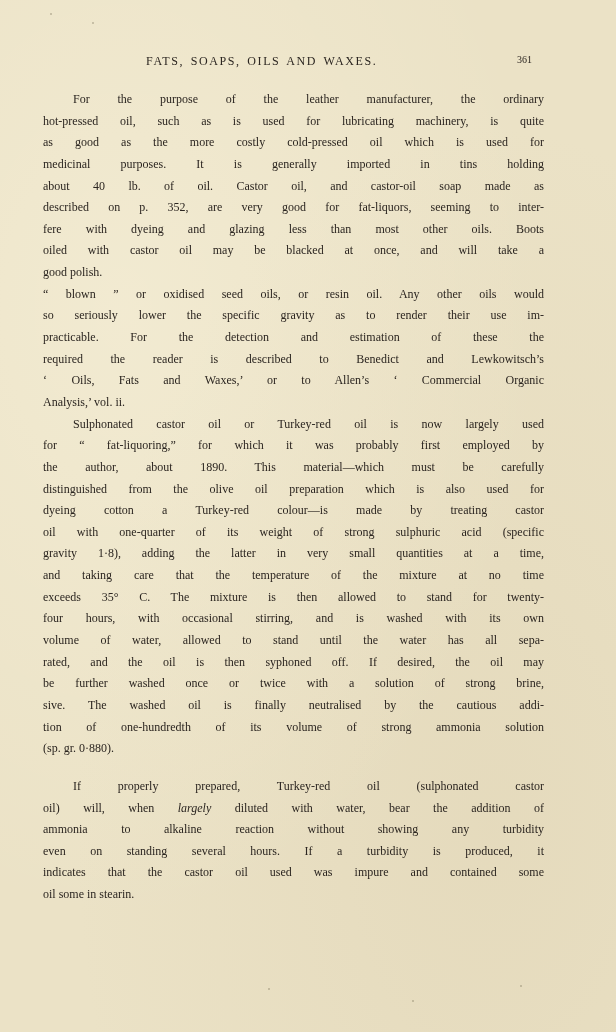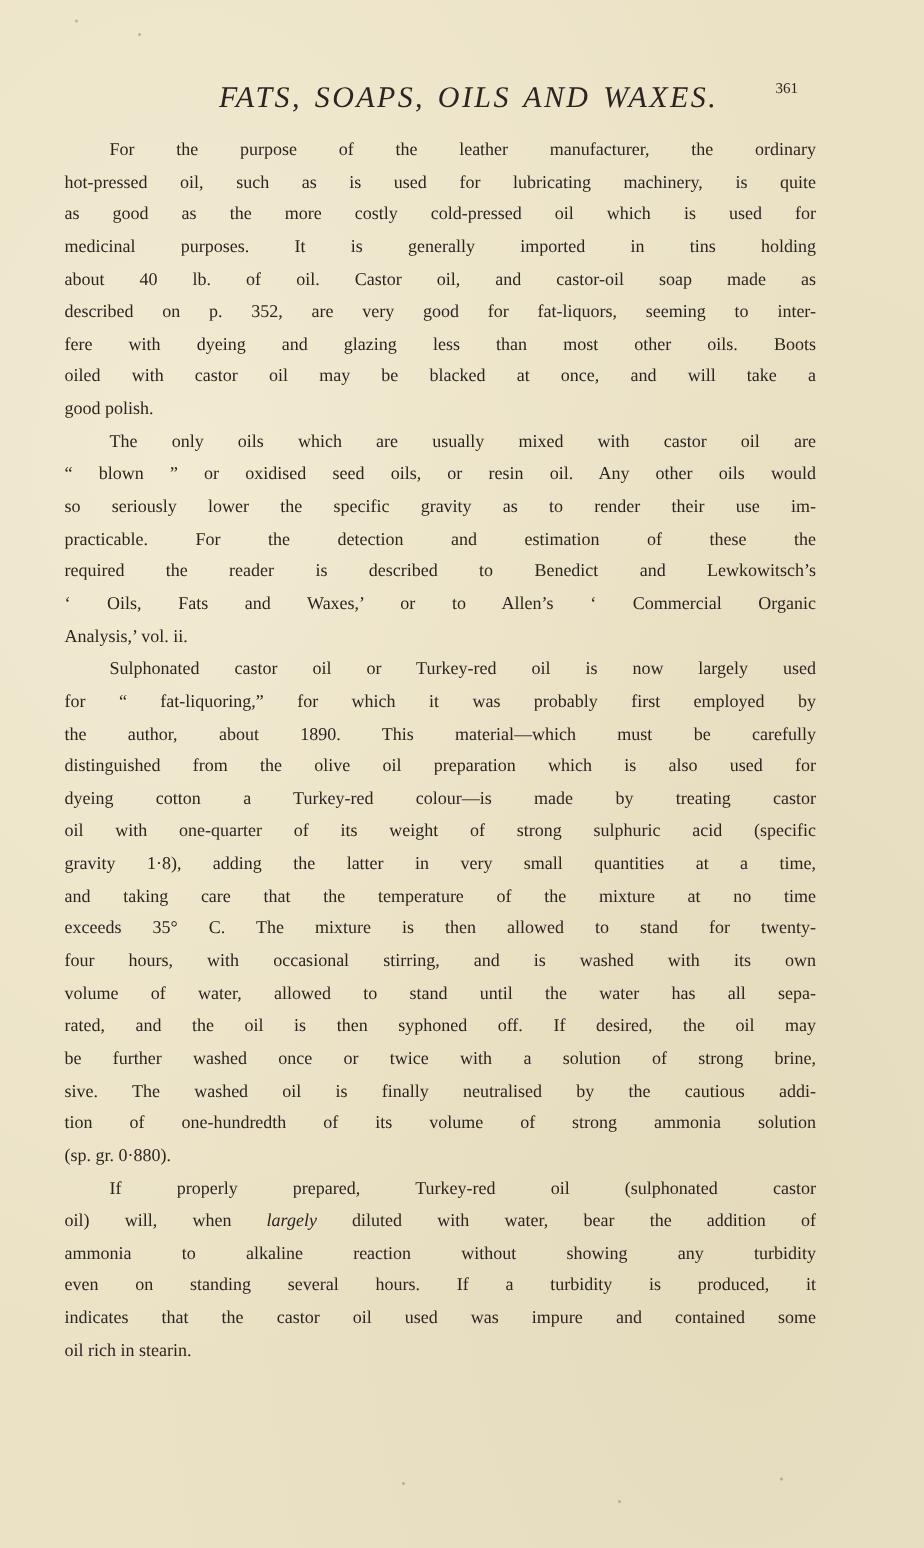--- a/index.html
+++ b/index.html
@@ -27,22 +27,21 @@
     position: absolute;
     top: 54px;
     left: 146px;
     width: 400px;
     height: 24px;
   }
   .running-title {
     position: absolute;
     left: 0;
     top: 0;
-    font-style: italic;
-    font-size: 20px;
+    font-size: 12px;
     letter-spacing: 1.6px;
     word-spacing: 2px;
   }
   .page-number {
     position: absolute;
     left: 371px;
     top: 0;
     font-size: 10px;
   }
   .body-text {
@@ -104,21 +103,20 @@
         <span class="line">hot-pressed oil, such as is used for lubricating machinery, is quite</span>
         <span class="line">as good as the more costly cold-pressed oil which is used for</span>
         <span class="line">medicinal purposes.  It is generally imported in tins holding</span>
         <span class="line">about 40 lb. of oil.  Castor oil, and castor-oil soap made as</span>
         <span class="line">described on p. 352, are very good for fat-liquors, seeming to inter-</span>
         <span class="line">fere with dyeing and glazing less than most other oils.  Boots</span>
         <span class="line">oiled with castor oil may be blacked at once, and will take a</span>
         <span class="line last">good polish.</span>
       </div>
     <div class="para" style="text-indent: 0px;">
-        <span class="line indent">The only oils which are usually mixed with castor oil are</span>
         <span class="line">“ blown ” or oxidised seed oils, or resin oil.  Any other oils would</span>
         <span class="line">so seriously lower the specific gravity as to render their use im-</span>
         <span class="line">practicable.  For the detection and estimation of these the</span>
         <span class="line">required the reader is described to Benedict and Lewkowitsch’s</span>
         <span class="line">‘ Oils, Fats and Waxes,’ or to Allen’s ‘ Commercial Organic</span>
         <span class="line last">Analysis,’ vol. ii.</span>
       </div>
     <div class="para" style="text-indent: 0px;">
         <span class="line indent">Sulphonated castor oil or Turkey-red oil is now largely used</span>
         <span class="line">for “ fat-liquoring,” for which it was probably first employed by</span>
@@ -130,22 +128,22 @@
         <span class="line">and taking care that the temperature of the mixture at no time</span>
         <span class="line">exceeds 35° C.  The mixture is then allowed to stand for twenty-</span>
         <span class="line">four hours, with occasional stirring, and is washed with its own</span>
         <span class="line">volume of water, allowed to stand until the water has all sepa-</span>
         <span class="line">rated, and the oil is then syphoned off.  If desired, the oil may</span>
         <span class="line">be further washed once or twice with a solution of strong brine,</span>
         <span class="line">sive.  The washed oil is finally neutralised by the cautious addi-</span>
         <span class="line">tion of one-hundredth of its volume of strong ammonia solution</span>
         <span class="line last">(sp. gr. 0·880).</span>
       </div>
-    <div class="para" style="text-indent: 0px;">
+    <div class="para" style="text-indent: 0px; margin-top: 16px;">
         <span class="line indent">If properly prepared, Turkey-red oil (sulphonated castor</span>
         <span class="line">oil) will, when <em>largely</em> diluted with water, bear the addition of</span>
         <span class="line">ammonia to alkaline reaction without showing any turbidity</span>
         <span class="line">even on standing several hours.  If a turbidity is produced, it</span>
         <span class="line">indicates that the castor oil used was impure and contained some</span>
-        <span class="line last">oil rich in stearin.</span>
+        <span class="line last">oil some in stearin.</span>
       </div>
   </div>
 </div>
 
 </body></html>

